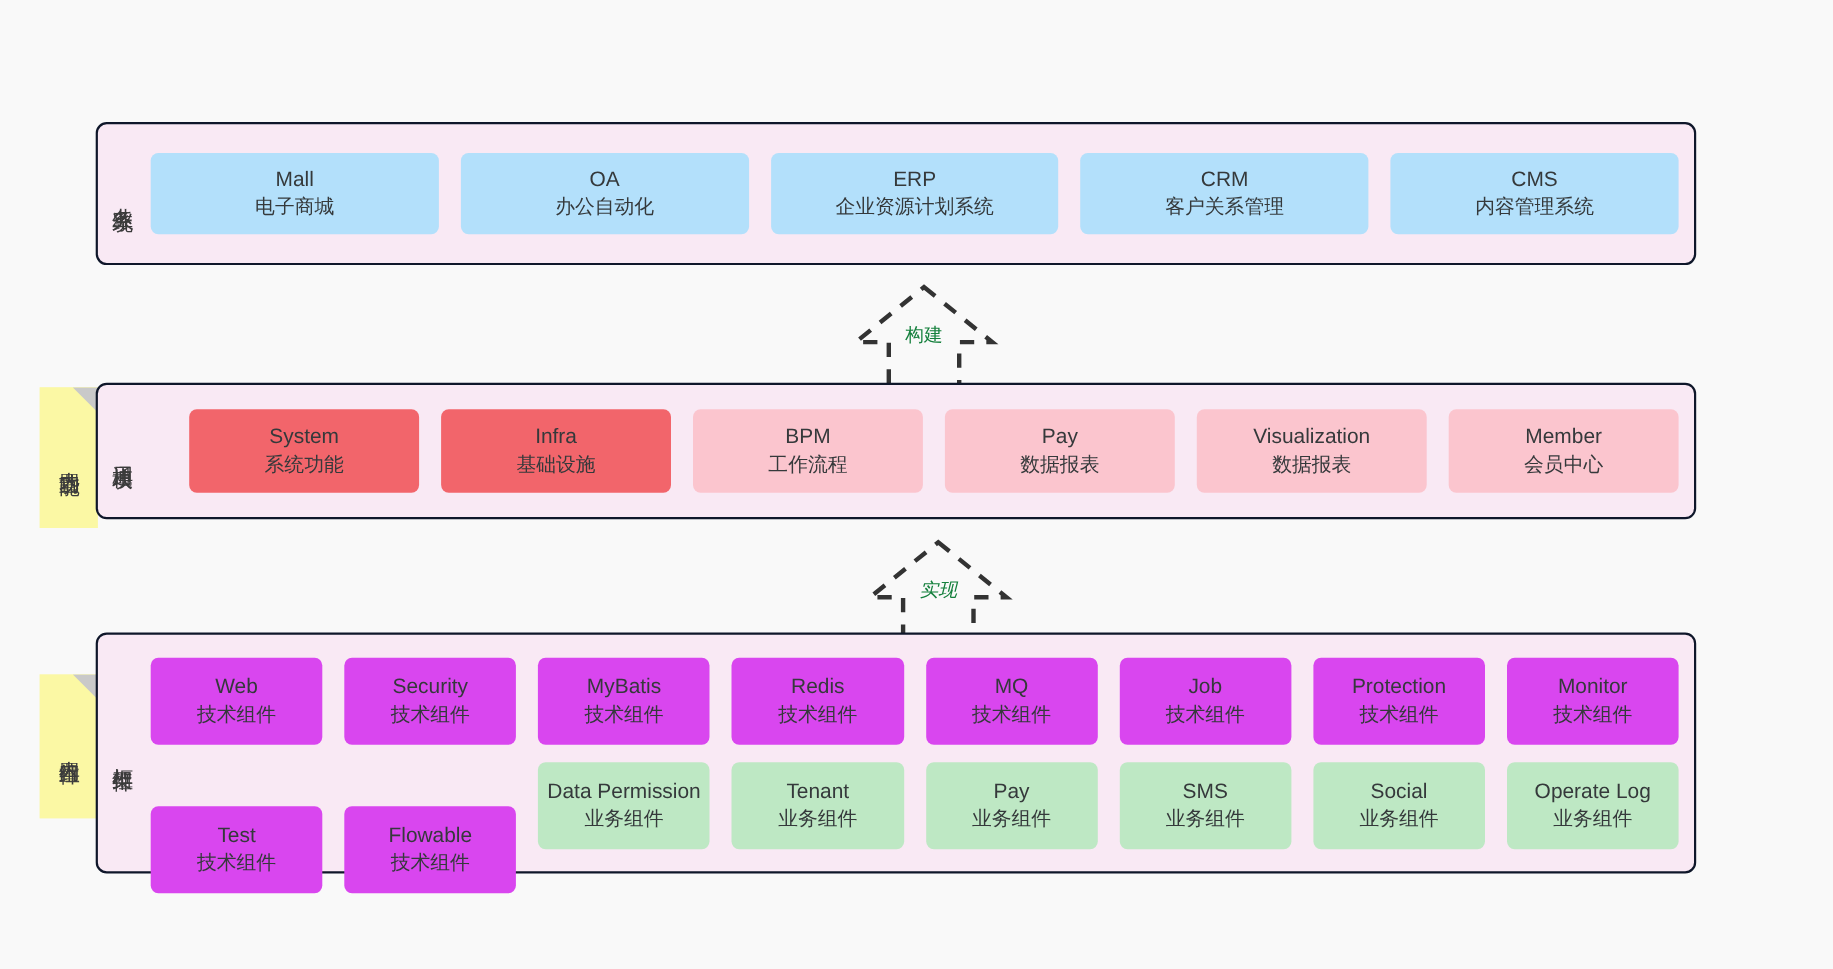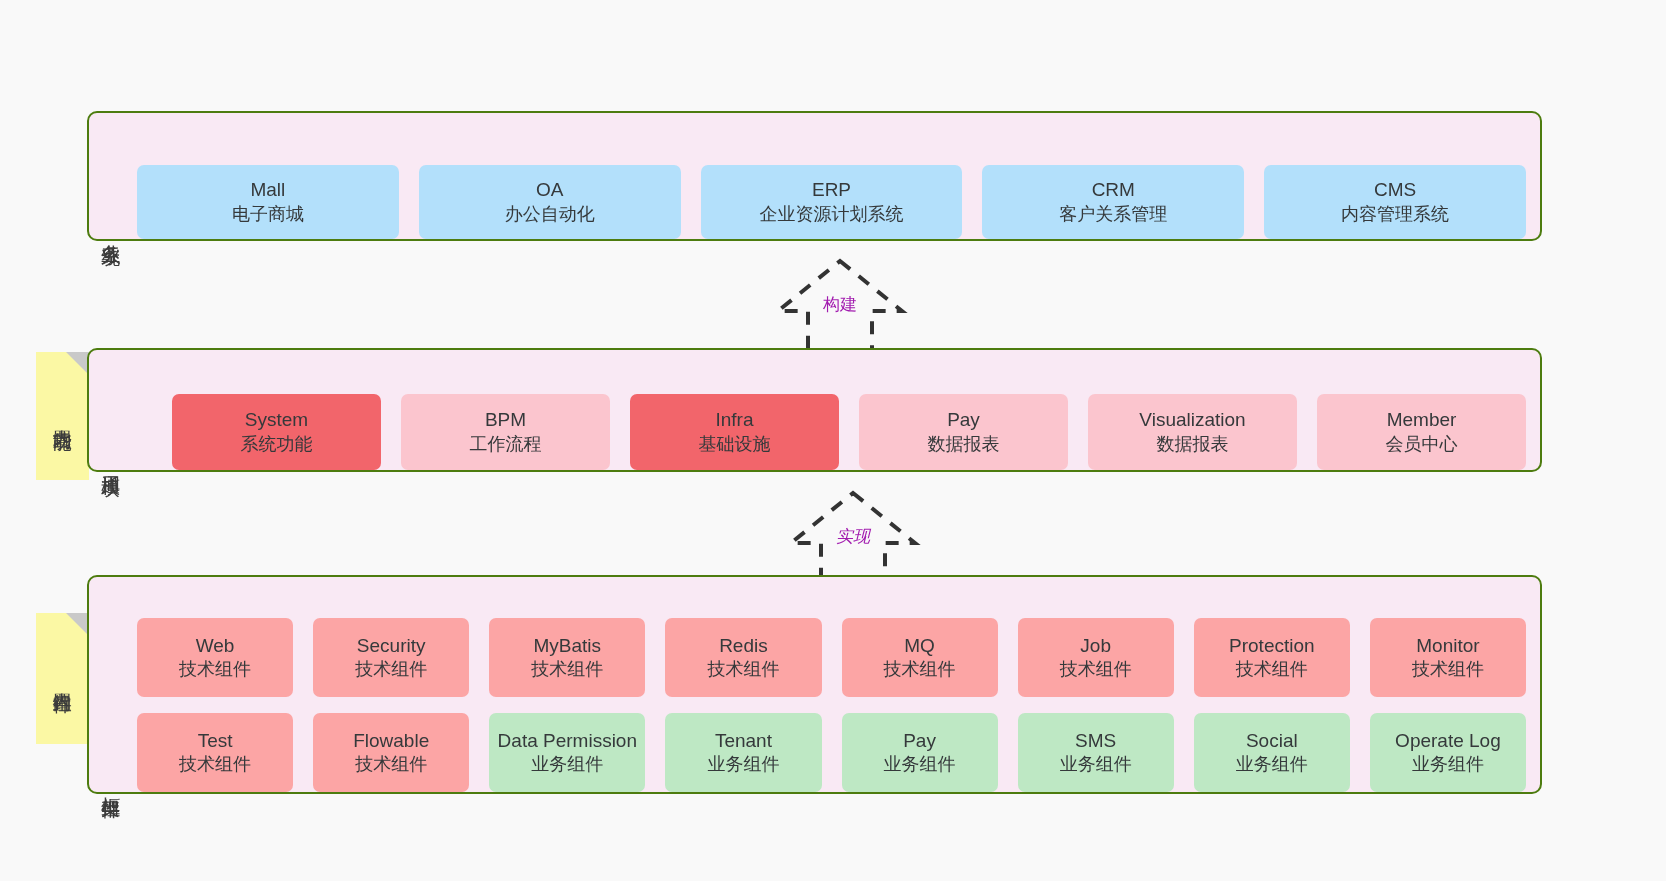--- a/index.html
+++ b/index.html
@@ -20,25 +20,25 @@
     position: absolute;
     left: 0; top: 0;
     width: 1666px;
     height: 881px;
   }
 
   
   .layer {
     position: absolute;
     background: #f9e9f4;
-    border: 2px solid #4d7c0f;
+    border: 2px solid #0f172a;
     border-radius: 10px;
     box-sizing: border-box;
     display: flex;
-    align-items: flex-end;
+    align-items: center;
   }
 
   .layer-title {
     flex: 0 0 auto;
     width: 44px;
     display: flex;
     align-items: center;
     justify-content: center;
     font-size: 19px;
     line-height: 1.12;
@@ -78,21 +78,21 @@
     padding: 6px 4px;
     line-height: 1.28;
   }
   .node .t1 { font-size: 19px; color: #35393b; }
   .node .t2 { font-size: 18px; color: #35393b; }
 
   
   .n-blue       { background: #b3e0fb; }
   .n-red        { background: #f2656b; }
   .n-pink       { background: #fbc5ce; }
-  .n-green      { background: #fca5a5; }
+  .n-green      { background: #d946ef; margin-top: 40px; }
   .n-lightgreen { background: #bee8c4; }
 
   
   #layer-business { left: 87px;  top: 111px; width: 1455px; height: 130px; }
   #layer-business .node { height: 74px; }
 
   #layer-common   { left: 87px;  top: 348px; width: 1455px; height: 124px; gap: 35px; }
   #layer-common .node { height: 76px; }
 
   #layer-framework{ left: 87px;  top: 575px; width: 1455px; height: 219px; }
@@ -134,21 +134,21 @@
   #arrow-impl    { left: 768px; top: 487px; font-style: italic; }
 
   .arrow-wrap svg { position: absolute; left: 0; top: 0; }
 
   .arrow-label {
     position: absolute;
     left: 50%;
     transform: translateX(-50%);
     top: 38px;
     font-size: 17px;
-    color: #a21caf;
+    color: #15803d;
     background: transparent;
     padding: 0 2px;
     white-space: nowrap;
   }
 </style>
 </head>
 <body>
 
 <div class="canvas">
 
@@ -193,27 +193,27 @@
   </div>
 
   <div class="layer" id="layer-common">
     <div class="layer-title">通用模块</div>
     <div class="layer-body">
       <div class="row">
         <div class="node n-red">
           <span class="t1">System</span>
           <span class="t2">系统功能</span>
         </div>
+        <div class="node n-red">
+          <span class="t1">Infra</span>
+          <span class="t2">基础设施</span>
+        </div>
         <div class="node n-pink">
           <span class="t1">BPM</span>
           <span class="t2">工作流程</span>
-        </div>
-        <div class="node n-red">
-          <span class="t1">Infra</span>
-          <span class="t2">基础设施</span>
         </div>
         <div class="node n-pink">
           <span class="t1">Pay</span>
           <span class="t2">数据报表</span>
         </div>
         <div class="node n-pink">
           <span class="t1">Visualization</span>
           <span class="t2">数据报表</span>
         </div>
         <div class="node n-pink">

